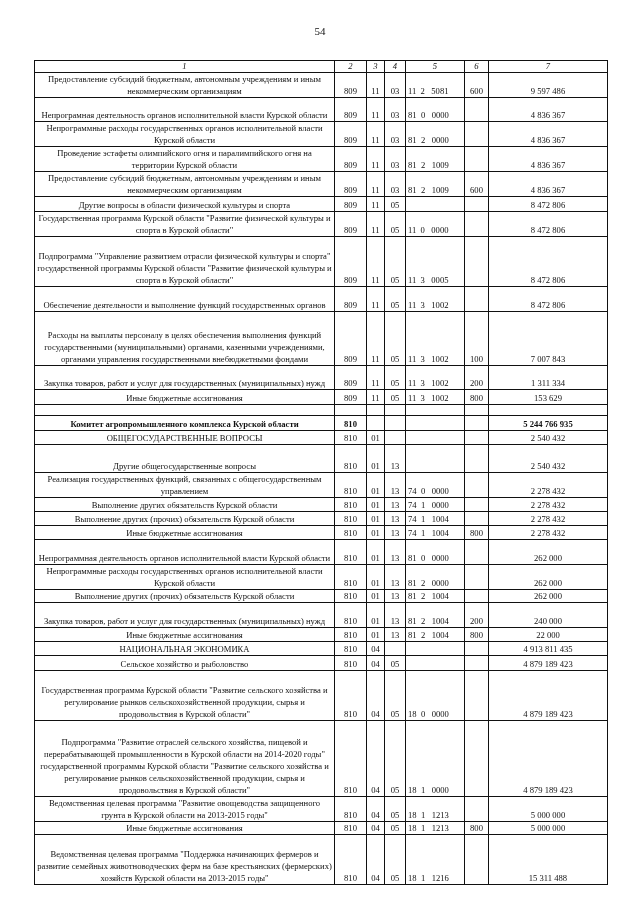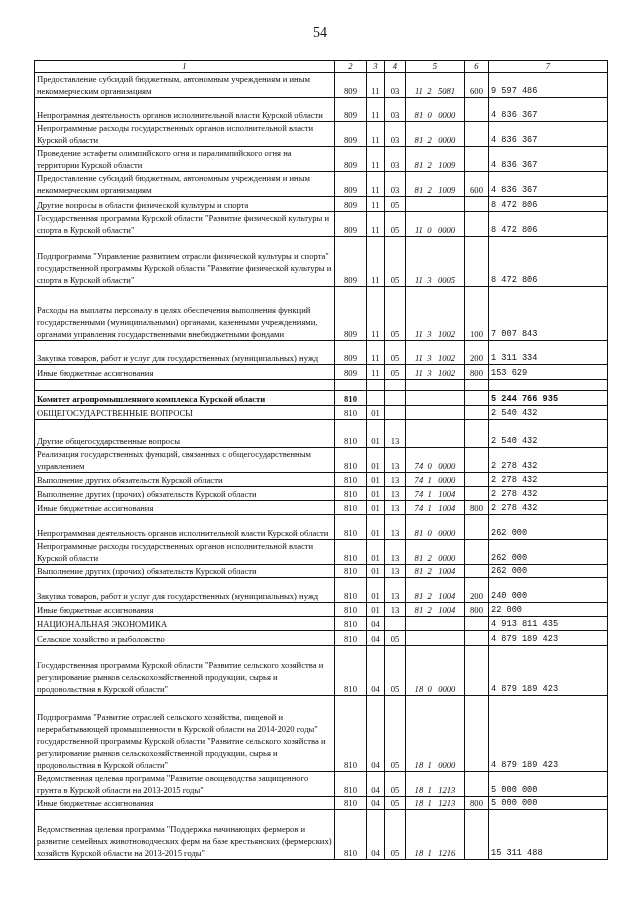--- a/index.html
+++ b/index.html
@@ -1,27 +1,27 @@
 <!DOCTYPE html>
 <html><head>
 <meta charset="utf-8">
 <style>
   html, body { margin: 0; padding: 0; background: #ffffff; }
   body { width: 640px; height: 905px; position: relative; overflow: hidden;
          font-family: "Liberation Serif", "DejaVu Serif", serif; color: #111; }
   .page-number { position: absolute; top: 25px; left: 0; width: 640px; text-align: center;
-                 font-size: 14px; }
+                 font-size: 11px; }
   table.budget { position: absolute; top: 60px; left: 34px; width: 573px;
                  border-collapse: collapse; table-layout: fixed; font-size: 8.6px; line-height: 12px; }
   table.budget td, table.budget th { border: 1px solid #111; padding: 0 2px; vertical-align: bottom; }
   table.budget th { font-style: italic; font-weight: normal; text-align: center; height: 11px; line-height: 11px; }
-  td.c-name { text-align: left; }
+  td.c-name { text-align: center; }
   td.c-code { text-align: center; }
-  td.c-tgt { text-align: center; white-space: pre; font-style: italic; }
-  td.c-amt { text-align: left; font-family: Liberation Mono, monospace; }
+  td.c-tgt { text-align: left; white-space: pre; }
+  td.c-amt { text-align: center; }
   tr.bold td { font-weight: bold; }
   tr.spacer td { height: 10px; }
 </style>
 </head>
 <body>
 
 <div class="page-number">54</div>
 
 <table class="budget">
   <colgroup>
@@ -110,20 +110,29 @@
       </tr>
       <tr style="height: 50px;">
         <td class="c-name">Подпрограмма "Управление развитием отрасли физической культуры и спорта" государственной программы Курской области "Развитие физической культуры и спорта в Курской области"</td>
         <td class="c-code">809</td>
         <td class="c-code">11</td>
         <td class="c-code">05</td>
         <td class="c-tgt">11  3   0005</td>
         <td class="c-code"></td>
         <td class="c-amt">8 472 806</td>
       </tr>
+      <tr style="height: 25px;">
+        <td class="c-name">Обеспечение деятельности и выполнение функций государственных органов</td>
+        <td class="c-code">809</td>
+        <td class="c-code">11</td>
+        <td class="c-code">05</td>
+        <td class="c-tgt">11  3   1002</td>
+        <td class="c-code"></td>
+        <td class="c-amt">8 472 806</td>
+      </tr>
       <tr style="height: 54px;">
         <td class="c-name">Расходы на выплаты персоналу в целях обеспечения выполнения функций государственными (муниципальными) органами, казенными учреждениями, органами управления государственными внебюджетными фондами</td>
         <td class="c-code">809</td>
         <td class="c-code">11</td>
         <td class="c-code">05</td>
         <td class="c-tgt">11  3   1002</td>
         <td class="c-code">100</td>
         <td class="c-amt">7 007 843</td>
       </tr>
       <tr style="height: 24px;">

